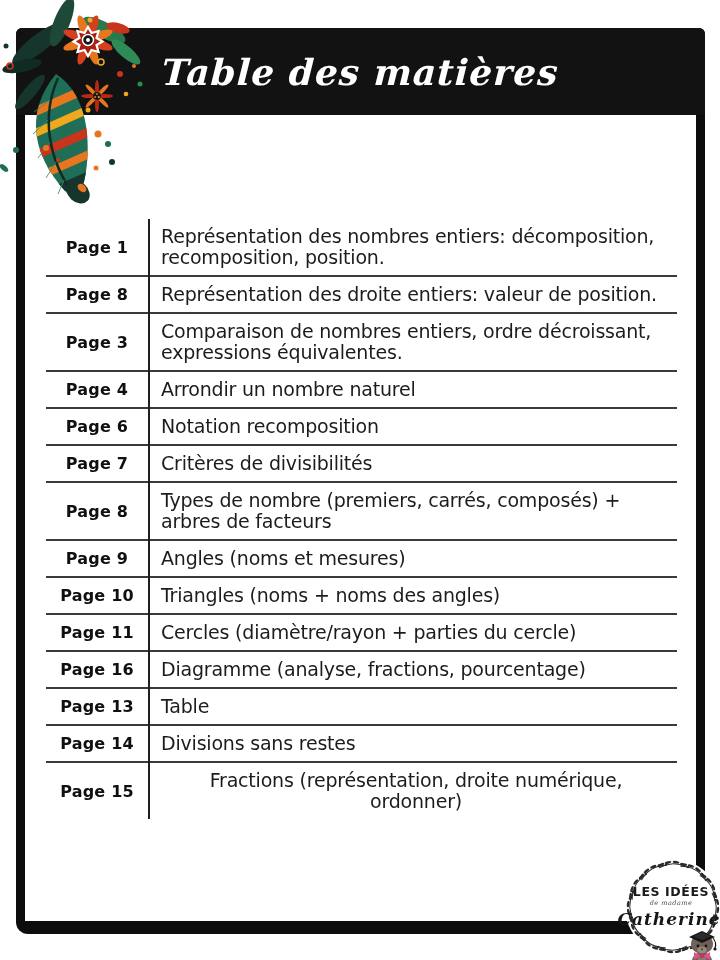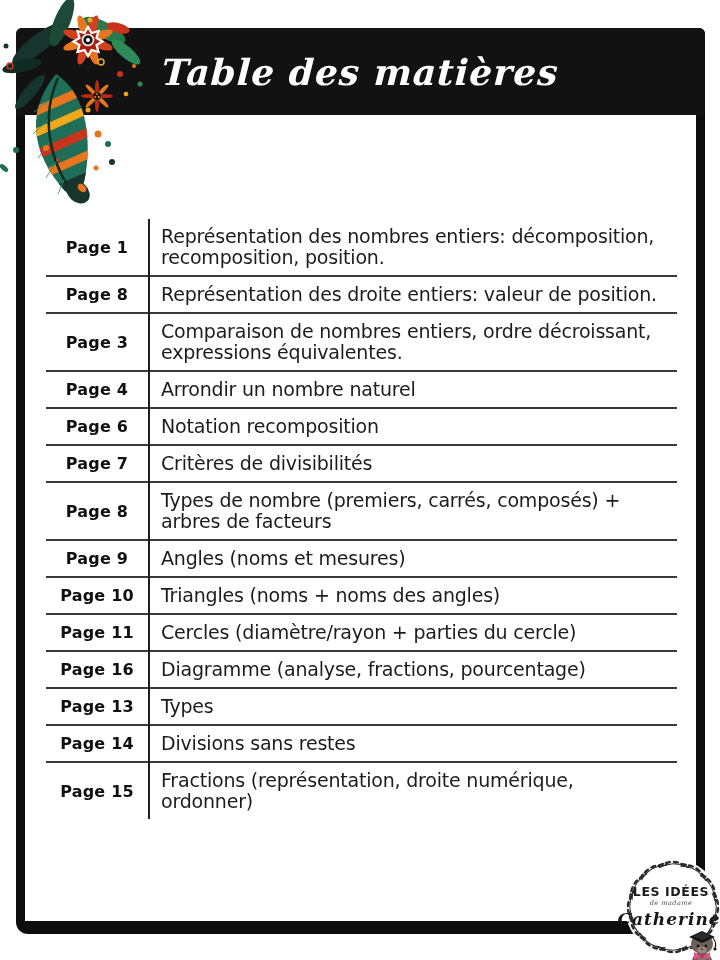--- a/index.html
+++ b/index.html
@@ -43,21 +43,21 @@
   }
   .toc::before {
     content:"";
     position:absolute; left:102px; top:0; bottom:0;
     width:2px; background:#1f1f1f;
   }
   .toc-row {
     display:flex;
     border-bottom:2px solid #3a3a3a;
   }
-  .toc-row:last-child { border-bottom:none; }
+  .toc-row:last-child { border-bottom:none;text-align:center; }
   .cell-page {
     width:102px; flex:none;
     display:flex; align-items:center; justify-content:center;
     font-weight:bold; font-size:16px; color:#101010;
     padding:7px 0;
     letter-spacing:0.2px;
   }
   .cell-desc {
     flex:1;
     display:flex; align-items:center;
@@ -222,21 +222,21 @@
   <div class="toc-row">
     <div class="cell-page">Page 11</div>
     <div class="cell-desc">Cercles (diamètre/rayon + parties du cercle)</div>
   </div>
   <div class="toc-row">
     <div class="cell-page">Page 16</div>
     <div class="cell-desc">Diagramme (analyse, fractions, pourcentage)</div>
   </div>
   <div class="toc-row">
     <div class="cell-page">Page 13</div>
-    <div class="cell-desc">Types</div>
+    <div class="cell-desc">Table</div>
   </div>
   <div class="toc-row">
     <div class="cell-page">Page 14</div>
     <div class="cell-desc">Divisions sans restes</div>
   </div>
   <div class="toc-row">
     <div class="cell-page">Page 15</div>
     <div class="cell-desc">Fractions (représentation, droite numérique, ordonner)</div>
   </div>
 </div>

